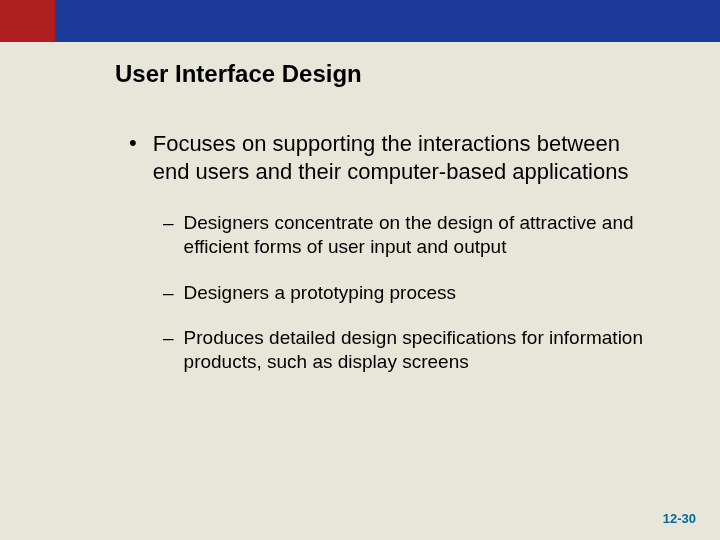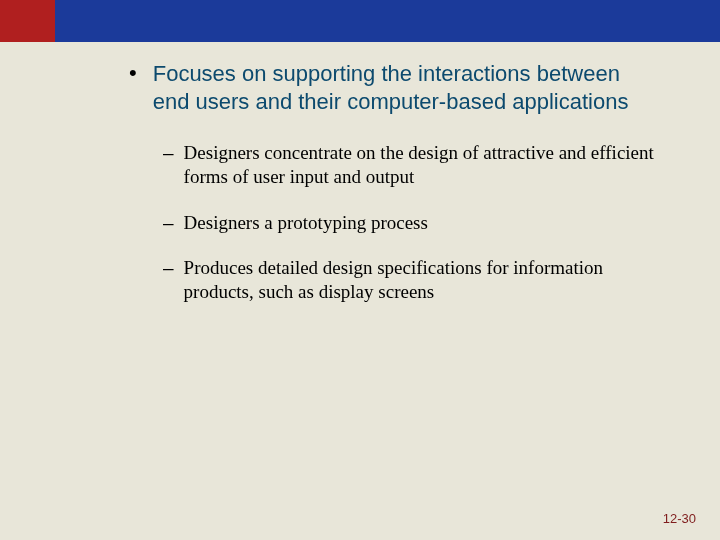--- a/index.html
+++ b/index.html
@@ -41,56 +41,56 @@
   }
   .bullet-dot {
     font-size: 22px;
     margin-right: 16px;
     margin-left: 14px;
     line-height: 1.2;
   }
   .bullet-text {
     font-size: 22px;
     line-height: 1.25;
-    color: #0c4a6e;
+    color: #000000;
   }
   .sub-bullet {
     display: flex;
     margin-left: 48px;
     margin-bottom: 22px;
   }
   .sub-dash {
     font-size: 19px;
     margin-right: 10px;
     line-height: 1.25;
   }
   .sub-text {
     font-size: 19px;
     line-height: 1.25;
     color: #000;
-    font-family: Liberation Serif, serif;
   }
   .page-number {
     position: absolute;
     bottom: 14px;
     right: 24px;
     font-size: 13px;
-    font-weight: normal;
-    color: #7f1d1d;
+    font-weight: bold;
+    color: #0369a1;
   }
 </style>
 </head>
 <body>
 
 <div class="top-bar">
   <div class="red-block"></div>
   <div class="blue-bar"></div>
 </div>
 
 <div class="content">
+  <div class="title">User Interface Design</div>
 
   <div class="bullet-main">
     <div class="bullet-dot">•</div>
     <div class="bullet-text">Focuses on supporting the interactions between end users and their computer-based applications</div>
   </div>
 
   <div class="sub-bullet">
     <div class="sub-dash">–</div>
     <div class="sub-text">Designers concentrate on the design of attractive and efficient forms of user input and output</div>
   </div>

